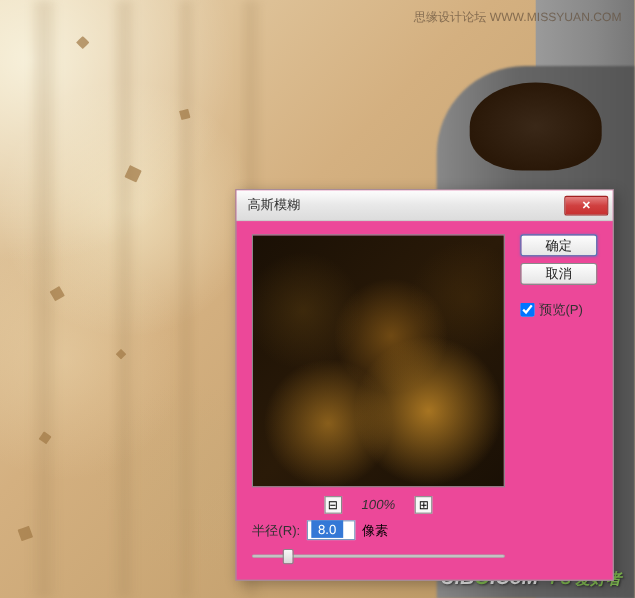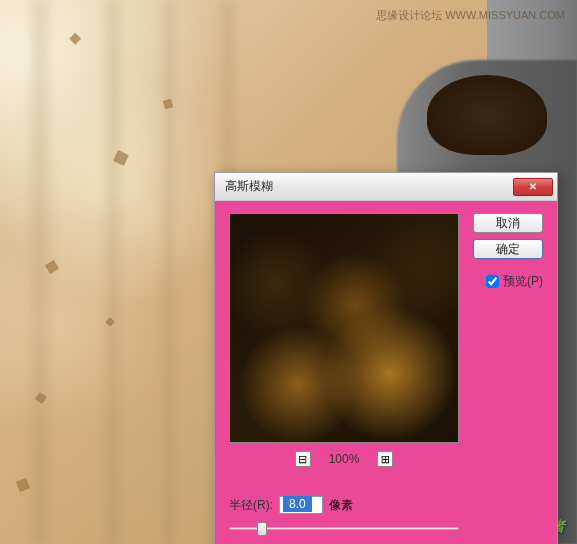--- a/index.html
+++ b/index.html
@@ -172,23 +172,24 @@
       background: #f8f8f8;
       display: flex;
       align-items: center;
       justify-content: center;
       font-size: 11px;
       cursor: pointer;
     }
     .zoom-label {
       font-size: 12px;
       color: #333;
+      font-style: italic;
     }
     .controls-row {
-      margin-top: 29px;
+      margin-top: 6px;
       display: flex;
       align-items: center;
       gap: 6px;
     }
     .controls-row label {
       font-size: 12px;
       color: #333;
     }
     .radius-input {
       width: 44px;
@@ -254,21 +255,20 @@
       border: 1px solid #4a7ab8;
       box-shadow: 0 0 2px rgba(70,120,200,0.6);
     }
     .checkbox-row {
       margin-top: 8px;
       display: flex;
       align-items: center;
       gap: 4px;
       font-size: 12px;
       color: #333;
-      justify-content: flex-end;
     }
     .checkbox-row input {
       width: 13px;
       height: 13px;
     }
   </style>
 </head>
 <body>
 
 <div class="background"></div>
@@ -320,21 +320,21 @@
         <label>半径(R):</label>
         <span class="radius-input"><span class="selected-text">8.0</span></span>
         <span>像素</span>
       </div>
       <div class="slider-track">
         <div class="slider-rail"></div>
         <div class="slider-thumb"></div>
       </div>
     </div>
     <div class="button-col">
+      <div class="ps-btn primary">确定</div>
       <div class="ps-btn">取消</div>
-      <div class="ps-btn primary">确定</div>
       <label class="checkbox-row">
         <input type="checkbox" checked="" style="">
         <span>预览(P)</span>
       </label>
     </div>
   </div>
 </div>
 
 </body></html>

